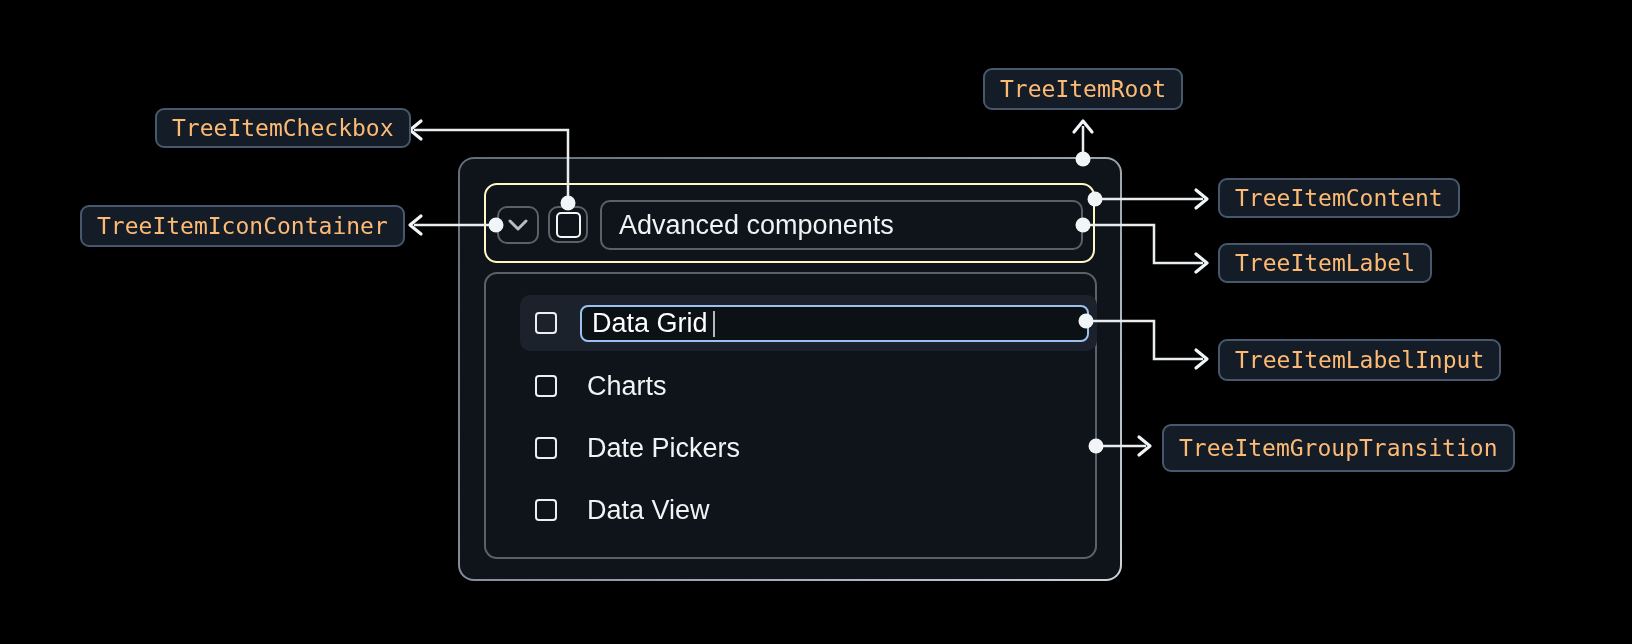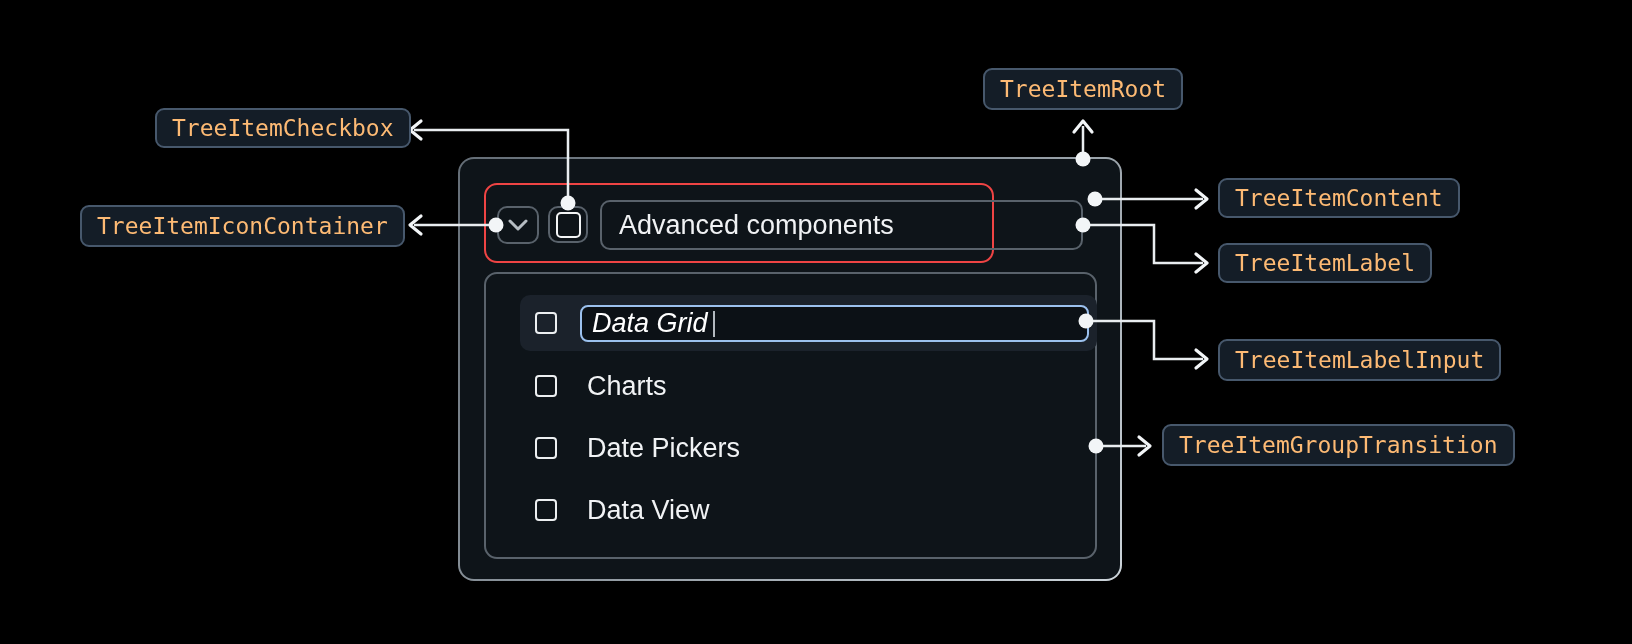--- a/index.html
+++ b/index.html
@@ -20,22 +20,22 @@
     padding:2px;box-sizing:border-box;
   }
   .card{
     position:relative;
     width:660px;height:420px;
     border-radius:14px;
     background:#0e1419;
   }
   .content-row{
     position:absolute;left:24px;top:24px;
-    width:510px;height:80px;box-sizing:border-box;
-    border:2px solid #ef4444;border-radius:13px;
+    width:611px;height:80px;box-sizing:border-box;
+    border:2px solid #fef9c3;border-radius:13px;
   }
   .sq-btn{
     position:absolute;box-sizing:border-box;
     border:2px solid #59626b;border-radius:10px;
     display:flex;align-items:center;justify-content:center;
     background:transparent;
   }
   .chev-btn{left:11px;top:21px;width:42px;height:38px;}
   .checkbox-btn{left:62px;top:21px;width:40px;height:37px;}
   .check-glyph{
@@ -118,21 +118,21 @@
         <div class="sq-btn checkbox-btn">
           <div class="check-glyph header"></div>
         </div>
         <div class="label-box">
           <span>Advanced components</span>
         </div>
       </div>
 
       <div class="group">
 
-        <div class="tree-row editing" style="top:21px;font-style:italic;">
+        <div class="tree-row editing" style="top:21px;">
           <div class="check-glyph"></div>
           <div class="label-input">
             <span>Data Grid</span>
             <div class="caret"></div>
           </div>
         </div>
 
         <div class="tree-row" style="top:146px;">
           <div class="check-glyph"></div>
           <span class="row-label">Date Pickers</span>
@@ -202,15 +202,15 @@
   <div class="badge" style="left:155px;top:108px;height:40px;">TreeItemCheckbox</div>
 
   <div class="badge" style="left:80px;top:205px;height:42px;">TreeItemIconContainer</div>
 
   <div class="badge" style="left:1218px;top:178px;height:40px;">TreeItemContent</div>
 
   <div class="badge" style="left:1218px;top:243px;height:40px;">TreeItemLabel</div>
 
   <div class="badge" style="left:1218px;top:339px;height:42px;">TreeItemLabelInput</div>
 
-  <div class="badge" style="left:1162px;top:424px;height:42px;">TreeItemGroupTransition</div>
+  <div class="badge" style="left:1162px;top:424px;height:48px;">TreeItemGroupTransition</div>
 
 </div>
 
 </body></html>

